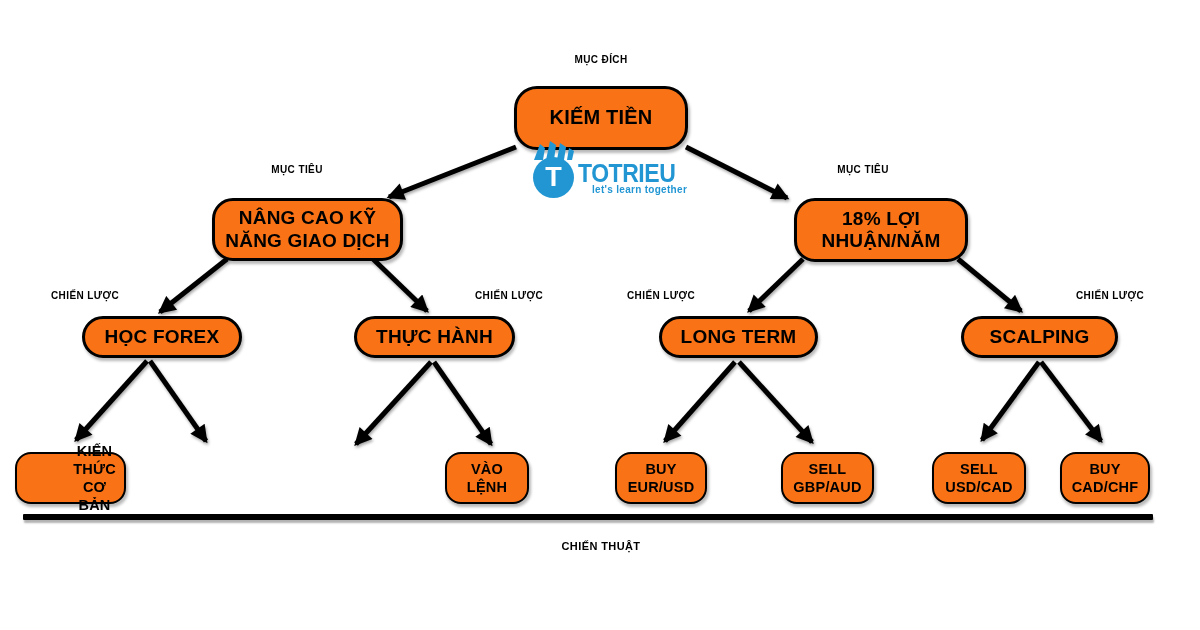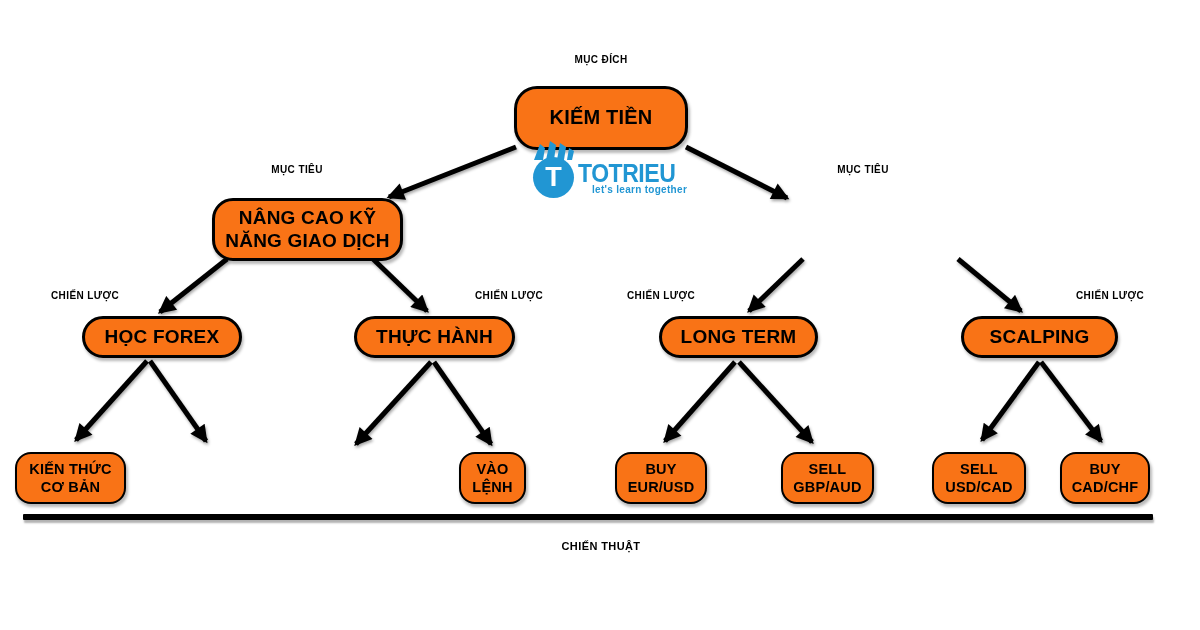--- a/index.html
+++ b/index.html
@@ -30,24 +30,24 @@
   }
   .node.root   {left:514px;top:86px;width:174px;height:64px;font-size:20px;border-radius:23px;}
   .node.skill  {left:200px;top:198px;width:191px;height:63px;font-size:19px;margin-left:12px;}
   .node.profit {left:794px;top:198px;width:174px;height:64px;font-size:19px;}
   .node.l3     {top:316px;height:42px;font-size:19px;border-radius:21px;}
   .node.hoc    {left:82px;width:160px;}
   .node.thuc   {left:354px;width:161px;}
   .node.longt  {left:659px;width:159px;}
   .node.scalp  {left:961px;width:157px;}
   .node.leaf   {top:452px;height:52px;font-size:14.5px;border-radius:16px;border-width:2.5px;line-height:1.25;}
-  .node.kien   {left:15px;width:111px;}
+  .node.kien   {left:15px;width:111px;padding-left:48px;}
   .node.kyt    {left:150px;width:118px;}
   .node.phan   {left:318px;width:86px;}
-  .node.vao    {left:459px;width:67px;}
+  .node.vao    {left:445px;width:84px;}
   .node.beu    {left:615px;width:92px;}
   .node.sgb    {left:781px;width:93px;}
   .node.susd   {left:932px;width:94px;}
   .node.bcad   {left:1060px;width:90px;}
 
   
   .lvl-label{
     position:absolute;transform:translateX(-50%);
     font-weight:bold;font-size:10px;letter-spacing:0.4px;white-space:nowrap;
   }
@@ -121,20 +121,22 @@
   <div class="lvl-label lbl-obj-l">MỤC TIÊU</div>
   <div class="lvl-label lbl-obj-r">MỤC TIÊU</div>
   <div class="lvl-label lbl-str-1">CHIẾN LƯỢC</div>
   <div class="lvl-label lbl-str-2">CHIẾN LƯỢC</div>
   <div class="lvl-label lbl-str-3">CHIẾN LƯỢC</div>
   <div class="lvl-label lbl-str-4">CHIẾN LƯỢC</div>
 
   <div class="node root">KIẾM TIỀN</div>
   <div class="node skill">NÂNG CAO KỸ
 NĂNG GIAO DỊCH</div>
+  <div class="node profit">18% LỢI
+NHUẬN/NĂM</div>
 
   <div class="node l3 hoc">HỌC FOREX</div>
   <div class="node l3 longt">LONG TERM</div>
   <div class="node l3 thuc">THỰC HÀNH</div>
   <div class="node l3 scalp">SCALPING</div>
 
   <div class="node leaf kien">KIẾN THỨC
 CƠ BẢN</div>
   <div class="node leaf vao">VÀO
 LỆNH</div>

